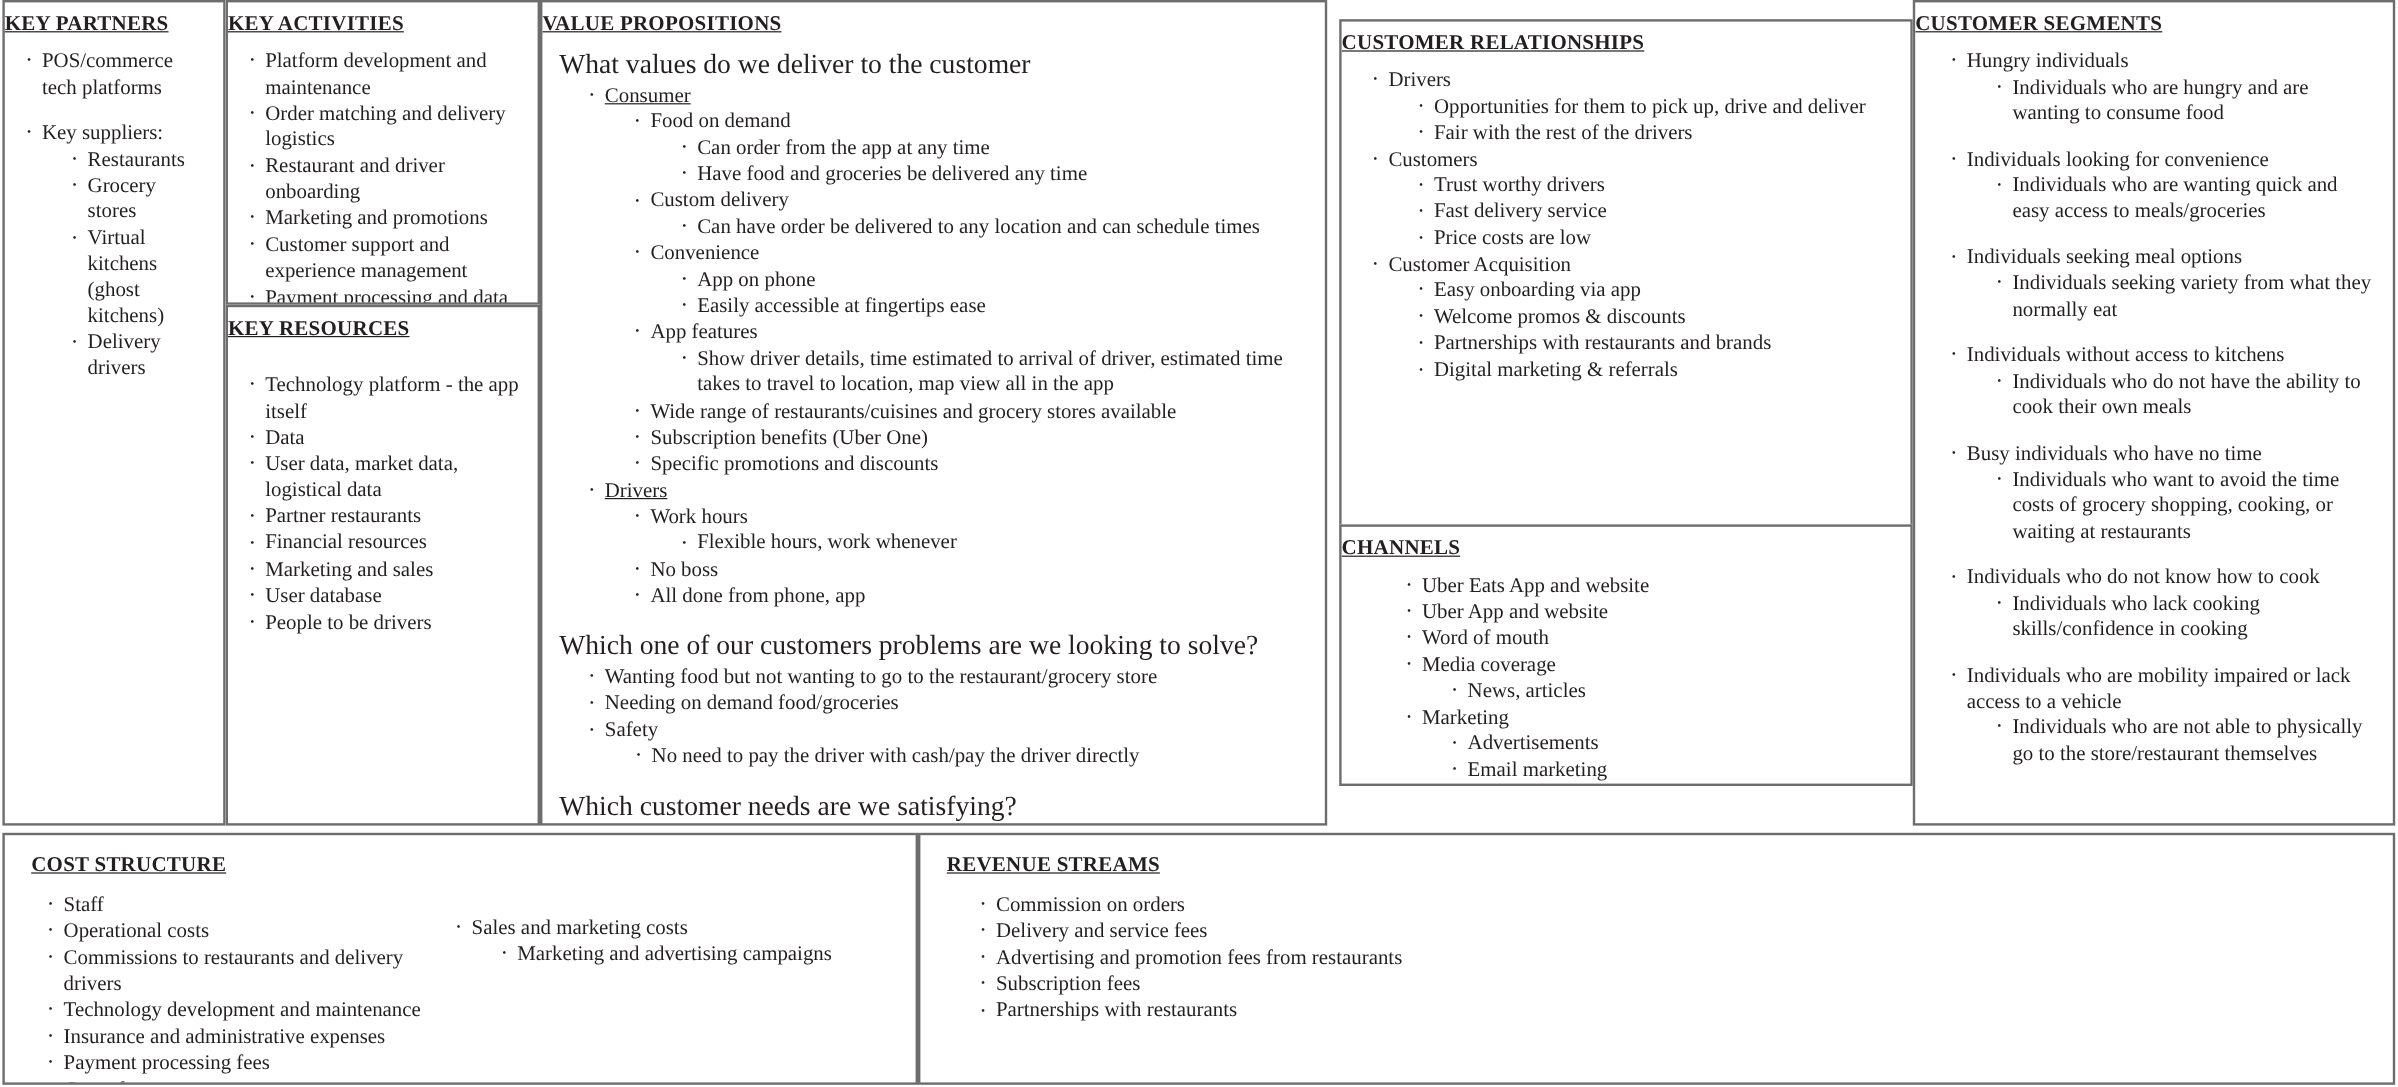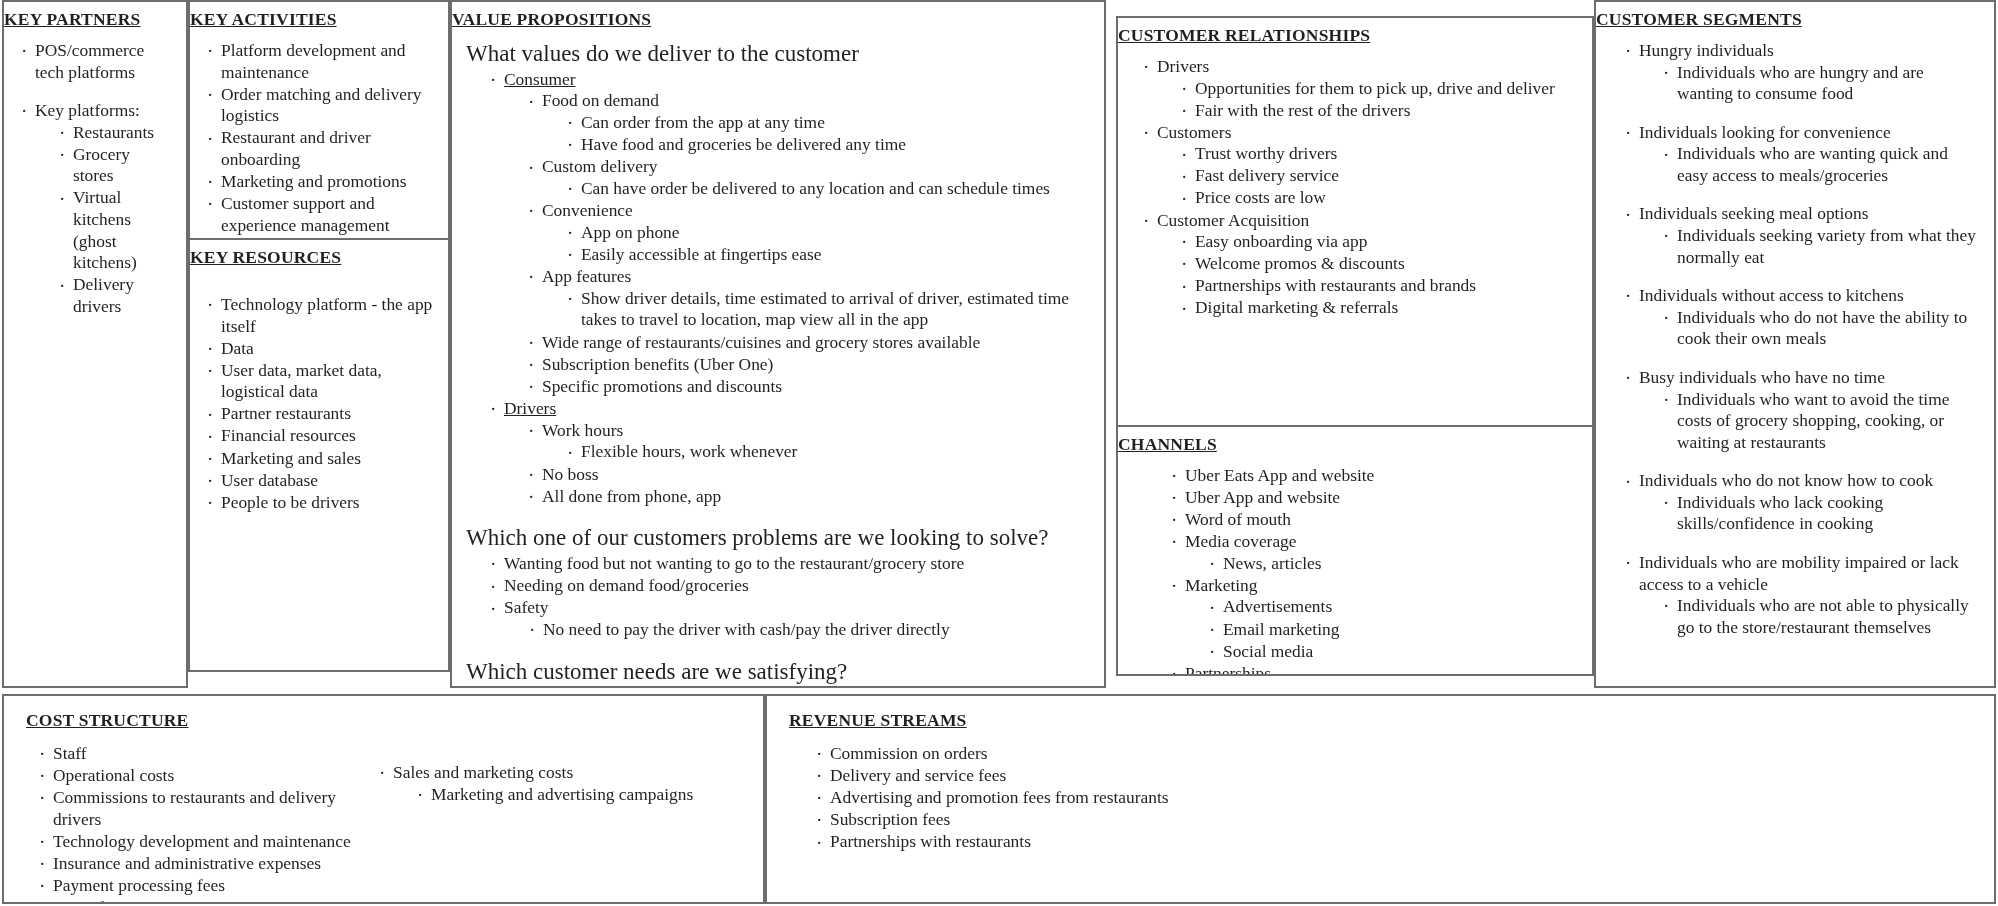--- a/index.html
+++ b/index.html
@@ -74,24 +74,24 @@
     padding: 0 0 0 0;
   }
   p.q.spaced { margin-top: 17px; }
 
   .cols2 { display: flex; }
   .cols2 > .c { flex: 0 0 auto; }
 
   
   #key-partners   { left: 2px;    top: 0px;   width: 186px;  height: 688px; }
   #key-activities { left: 188px;  top: 0px;   width: 262px;  height: 254px; }
-  #key-resources  { left: 188px;  top: 238px; width: 262px;  height: 434px; }
+  #key-resources  { left: 188px;  top: 254px; width: 262px;  height: 434px; }
   #value-props    { left: 450px;  top: 0px;   width: 656px;  height: 688px; }
   #cust-rel       { left: 1116px; top: 16px;   width: 478px;  height: 442px; }
-  #channels       { left: 1116px; top: 425px; width: 478px;  height: 251px; }
+  #channels       { left: 1116px; top: 437px; width: 478px;  height: 218px; }
   #cust-segments  { left: 1594px; top: 0px;   width: 402px;  height: 688px; }
 
   
   #cost-structure  { left: 2px;   top: 694px; width: 763px;  height: 210px; }
   #revenue-streams { left: 765px; top: 694px; width: 1231px; height: 210px; }
 
   #cost-structure .cols2 > .c.first  { width: 372px; }
   #cost-structure .cols2 > .c.second { width: 330px; padding-top: 19px; }
 
   
@@ -103,21 +103,21 @@
 <div id="canvas">
 
   <div class="box" id="key-partners">
     <div class="box-title"><span>KEY PARTNERS</span></div>
     <div class="body-pad">
       <ul class="lvl">
         <li class="item">
             <span class="btxt">POS/commerce tech platforms</span>
           </li>
         <li class="item gap">
-            <span class="btxt">Key platforms:</span>
+            <span class="btxt">Key suppliers:</span>
           <ul class="lvl lvl2">
             <li class="item">
                 <span class="btxt">Restaurants</span>
               </li>
             <li class="item">
                 <span class="btxt">Grocery stores</span>
               </li>
             <li class="item">
                 <span class="btxt">Virtual kitchens (ghost kitchens)</span>
               </li>

